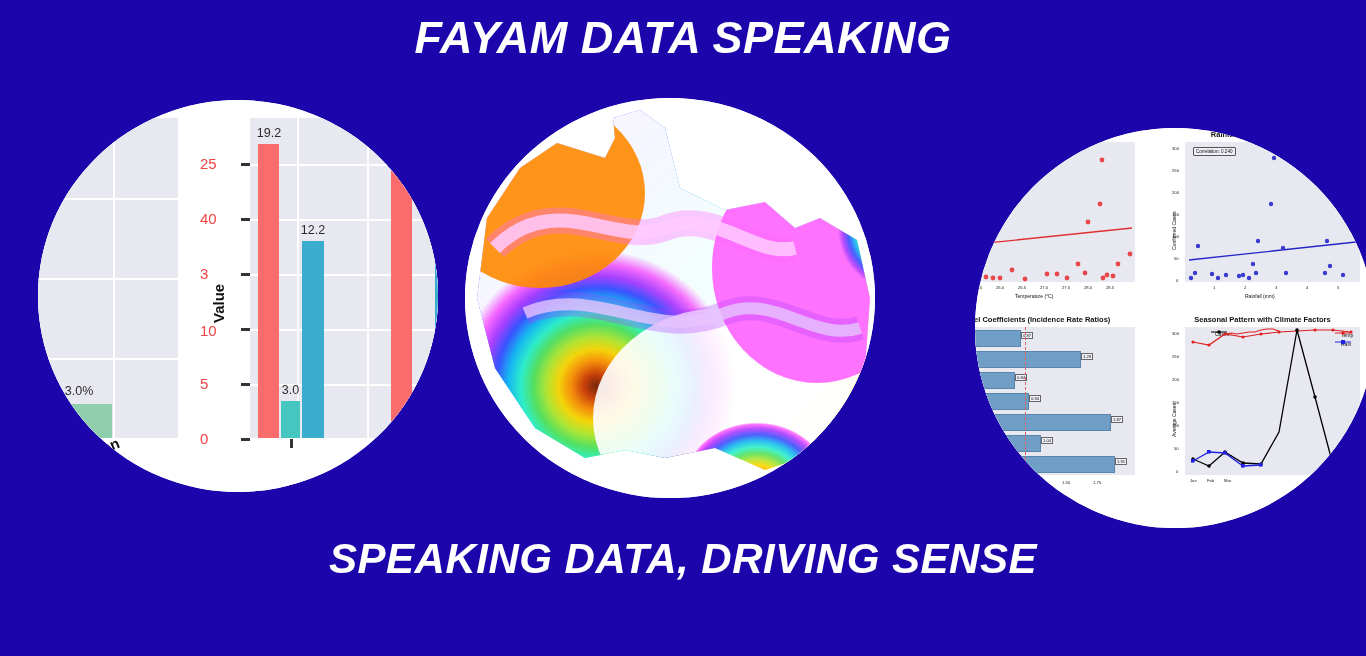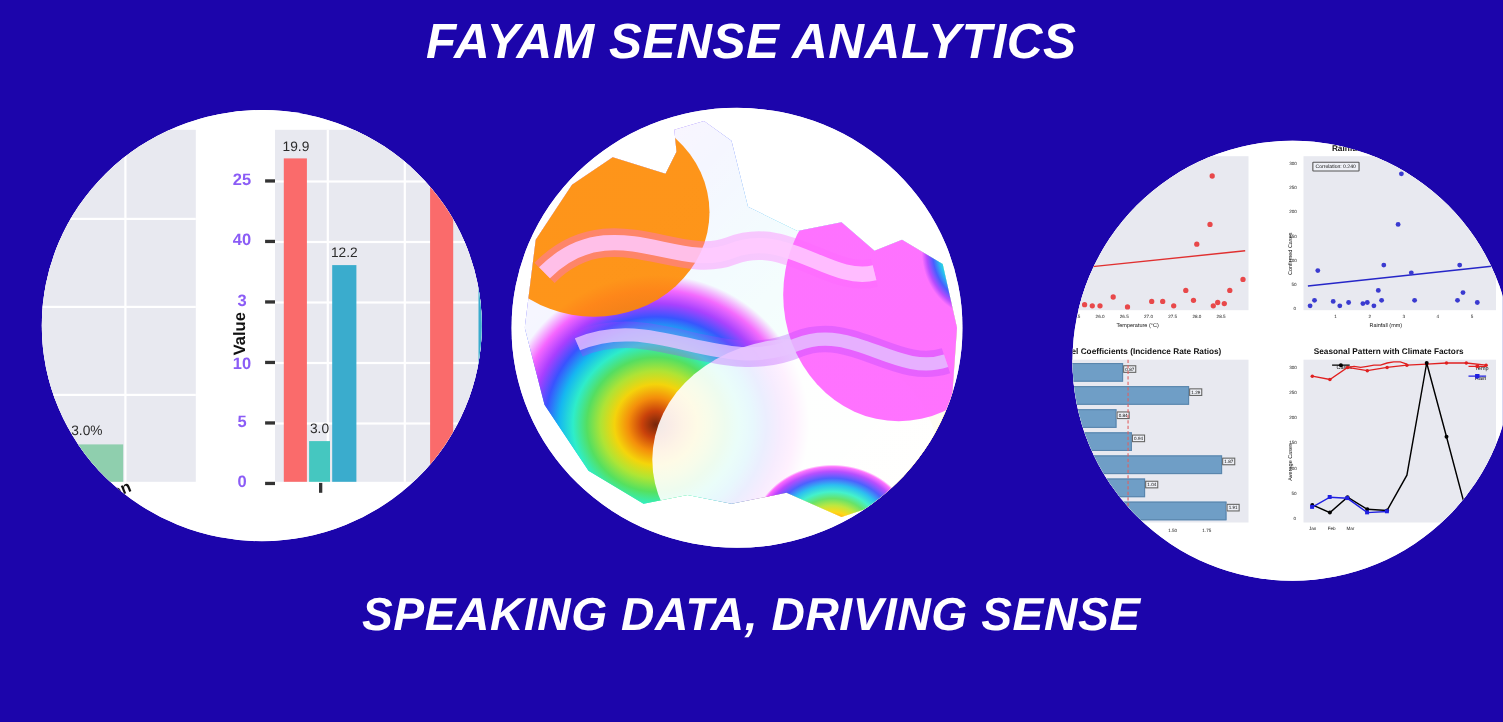--- a/index.html
+++ b/index.html
@@ -39,22 +39,22 @@
   .plotbg{position:absolute;background:#e8e9f0;}
   .gridv{position:absolute;width:2px;background:#ffffff;}
   .gridh{position:absolute;height:2px;background:#ffffff;}
 
   .bar{position:absolute;bottom:0;}
   .barlabel{
     position:absolute;color:#2b2b2b;font-size:12.5px;
     text-align:center;white-space:nowrap;
   }
   .ytick{
-    position:absolute;color:#8b5cf6;font-size:15px;font-weight:bold;
-    text-align:center;white-space:nowrap;
+    position:absolute;color:#ef4444;font-size:15px;font-weight:normal;
+    text-align:left;white-space:nowrap;
   }
   .ytickmark{position:absolute;width:9px;height:2.5px;background:#333;}
   .xtickmark{position:absolute;width:2.5px;height:9px;background:#333;}
   .axis-title{
     position:absolute;color:#111;font-size:15px;font-weight:bold;
     transform:rotate(-90deg);transform-origin:left top;white-space:nowrap;
   }
   .xcat{
     position:absolute;color:#111;font-size:15px;font-weight:bold;
     white-space:nowrap;transform:rotate(-22deg);transform-origin:left top;
@@ -87,21 +87,21 @@
     border:.5px solid #666;padding:0 1px;white-space:nowrap;
   }
   .vref{position:absolute;width:0;border-left:1px dashed #e06060;}
   .legend-lbl{position:absolute;font-size:5px;color:#111;white-space:nowrap;}
 </style>
 </head>
 <body>
 
 <div class="banner"></div>
 
-<div class="title">FAYAM SENSE ANALYTICS</div>
+<div class="title">FAYAM DATA SPEAKING</div>
 <div class="tagline">SPEAKING DATA, DRIVING SENSE</div>
 
 <div class="circle" id="circle-left">
   <div class="chart-surface">
 
     <div class="panelA">
       <div class="plotbg" style="left:0;top:0;width:260px;height:320px;"></div>
       <div class="gridh" style="left:0;top:80px;width:260px;"></div>
       <div class="gridh" style="left:0;top:160px;width:260px;"></div>
       <div class="gridh" style="left:0;top:240px;width:260px;"></div>
@@ -134,21 +134,21 @@
       <div class="ytick" style="left:-28px;top:204px;width:40px;">10</div>
       <div class="ytickmark" style="left:13px;top:210px;"></div>
       <div class="ytick" style="left:-28px;top:147px;width:40px;">3</div>
       <div class="ytickmark" style="left:13px;top:155px;"></div>
       <div class="ytick" style="left:-28px;top:92px;width:40px;">40</div>
       <div class="ytickmark" style="left:13px;top:100px;"></div>
       <div class="ytick" style="left:-28px;top:37px;width:40px;">25</div>
       <div class="ytickmark" style="left:13px;top:45px;"></div>
 
       <div class="bar" style="left:30px;width:21px;height:294px;background:#fa6b6b;top:26px;"></div>
-      <div class="barlabel" style="left:14px;top:8px;width:54px;">19.9</div>
+      <div class="barlabel" style="left:14px;top:8px;width:54px;">19.2</div>
 
       <div class="bar" style="left:53px;width:19px;height:37px;background:#45c7c0;top:283px;"></div>
       <div class="barlabel" style="left:37px;top:265px;width:51px;">3.0</div>
 
       <div class="bar" style="left:74px;width:22px;height:197px;background:#3aaccd;top:123px;"></div>
       <div class="barlabel" style="left:58px;top:105px;width:54px;">12.2</div>
 
       <div class="bar" style="left:163px;width:21px;height:294px;background:#fa6b6b;top:26px;"></div>
 
       <div class="bar" style="left:207px;width:22px;height:189px;background:#3aaccd;top:131px;"></div>

